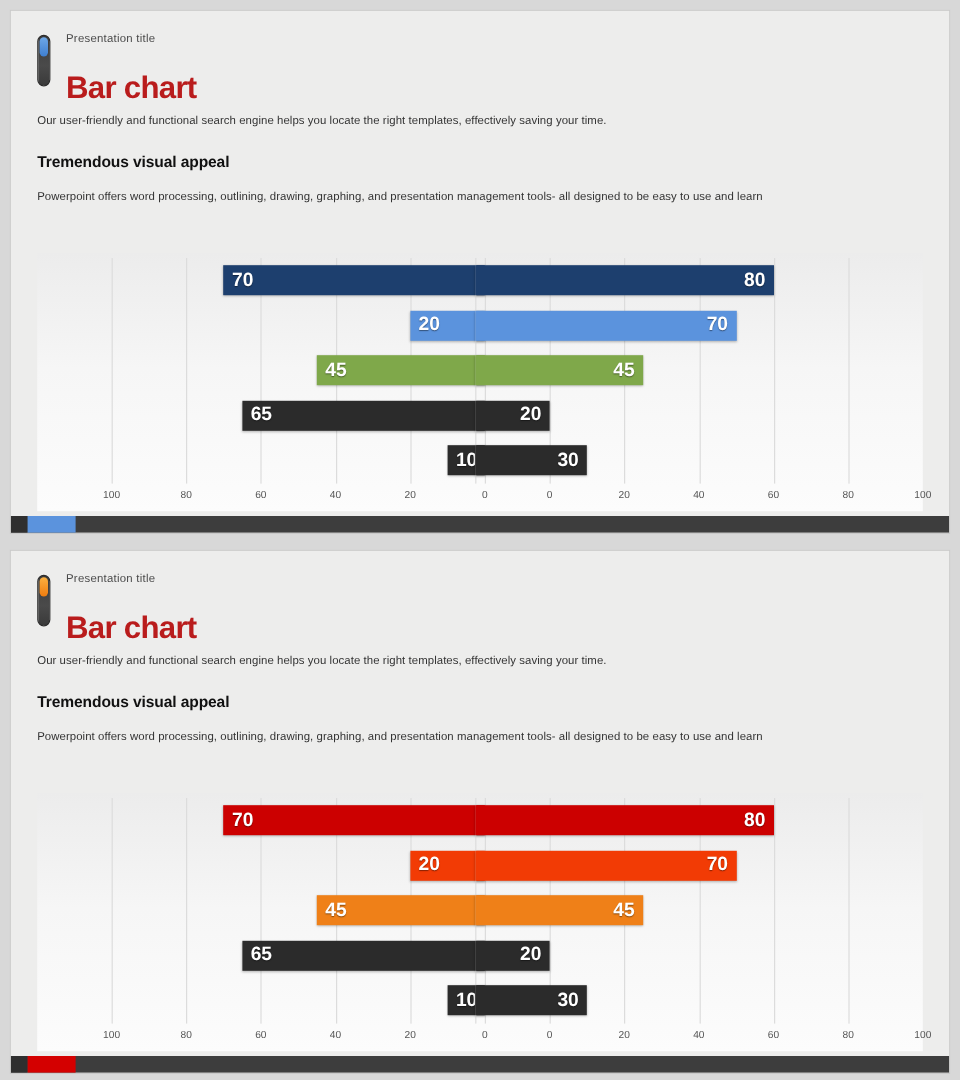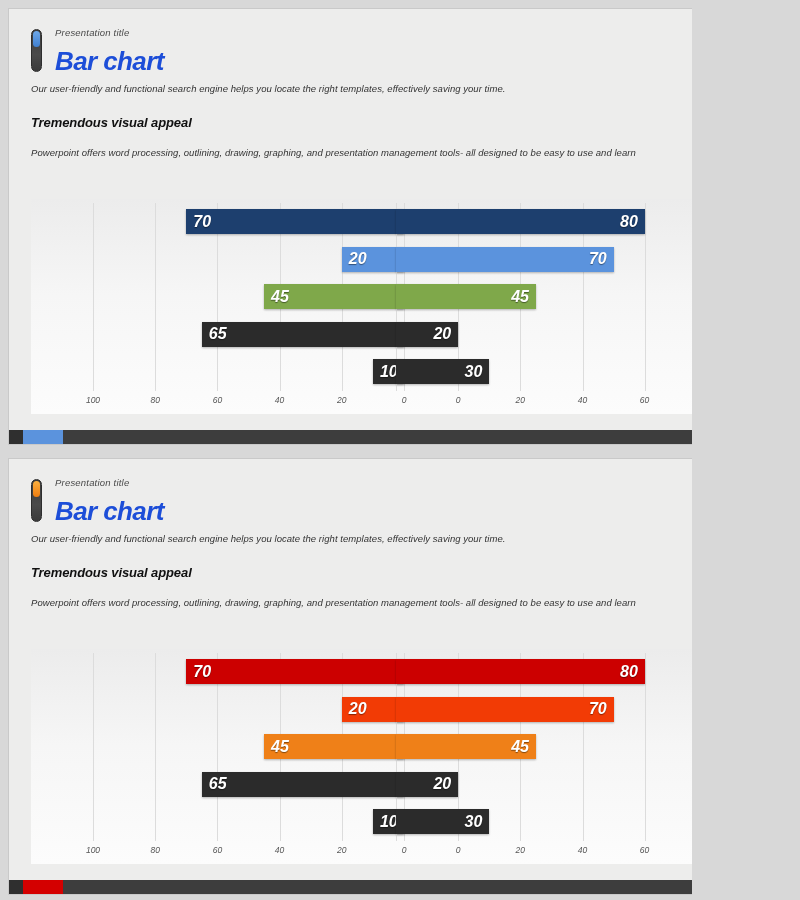--- a/index.html
+++ b/index.html
@@ -2,21 +2,21 @@
 <html><head>
 <meta charset="utf-8">
 <style>
   * { box-sizing: border-box; margin:0; padding:0; }
   html,body { width:800px; height:900px; }
   body {
     background:#d8d8d8;
     font-family:"Liberation Sans", sans-serif;
     -webkit-font-smoothing:antialiased;
   }
-  .page { width:692px; height:900px; position:relative; overflow:hidden;font-style:italic; }
+  .page { width:800px; height:900px; position:relative; overflow:hidden; }
 
   .slide {
     position:absolute; left:8px; width:784px;
     background:#ededec;
     border:1px solid #c9c9c9;
     overflow:hidden;
   }
   #slide-1 { top:8px;  height:437px; }
   #slide-2 { top:458px; height:437px; }
 
@@ -33,22 +33,22 @@
   }
   .pill::after{
     content:""; position:absolute; left:1px; right:1px; top:1px; height:16px;
     border-radius:5px;
   }
   #slide-1 .pill::after{ background:linear-gradient(#6ea8e8,#3f7fd0); }
   #slide-2 .pill::after{ background:linear-gradient(#fbb040,#ef7d10); }
 
   .kicker { font-size:9.5px; color:#4a4a4a; letter-spacing:.2px; line-height:12px; }
   .title {
-    font-size:26px; font-weight:bold; color:#1d4ed8;
-    line-height:30px; letter-spacing:-0.6px; margin-top:7px;
+    font-size:26px; font-weight:bold; color:#b91c1c;
+    line-height:30px; letter-spacing:-0.6px; margin-top:19px;
   }
   .lede { font-size:9.5px; color:#333; line-height:13px; margin-top:6px; letter-spacing:.05px; }
   .subhead { font-size:13px; font-weight:bold; color:#111; margin-top:20px; letter-spacing:-0.1px; }
   .para { font-size:9.5px; color:#333; line-height:13px; margin-top:16px; letter-spacing:.05px; }
 
   
   .chart {
     position:relative; margin:40px 0 0 0; height:215px;
     background:linear-gradient(#ececec 0%, #f6f6f6 45%, #fcfcfc 100%);
   }

